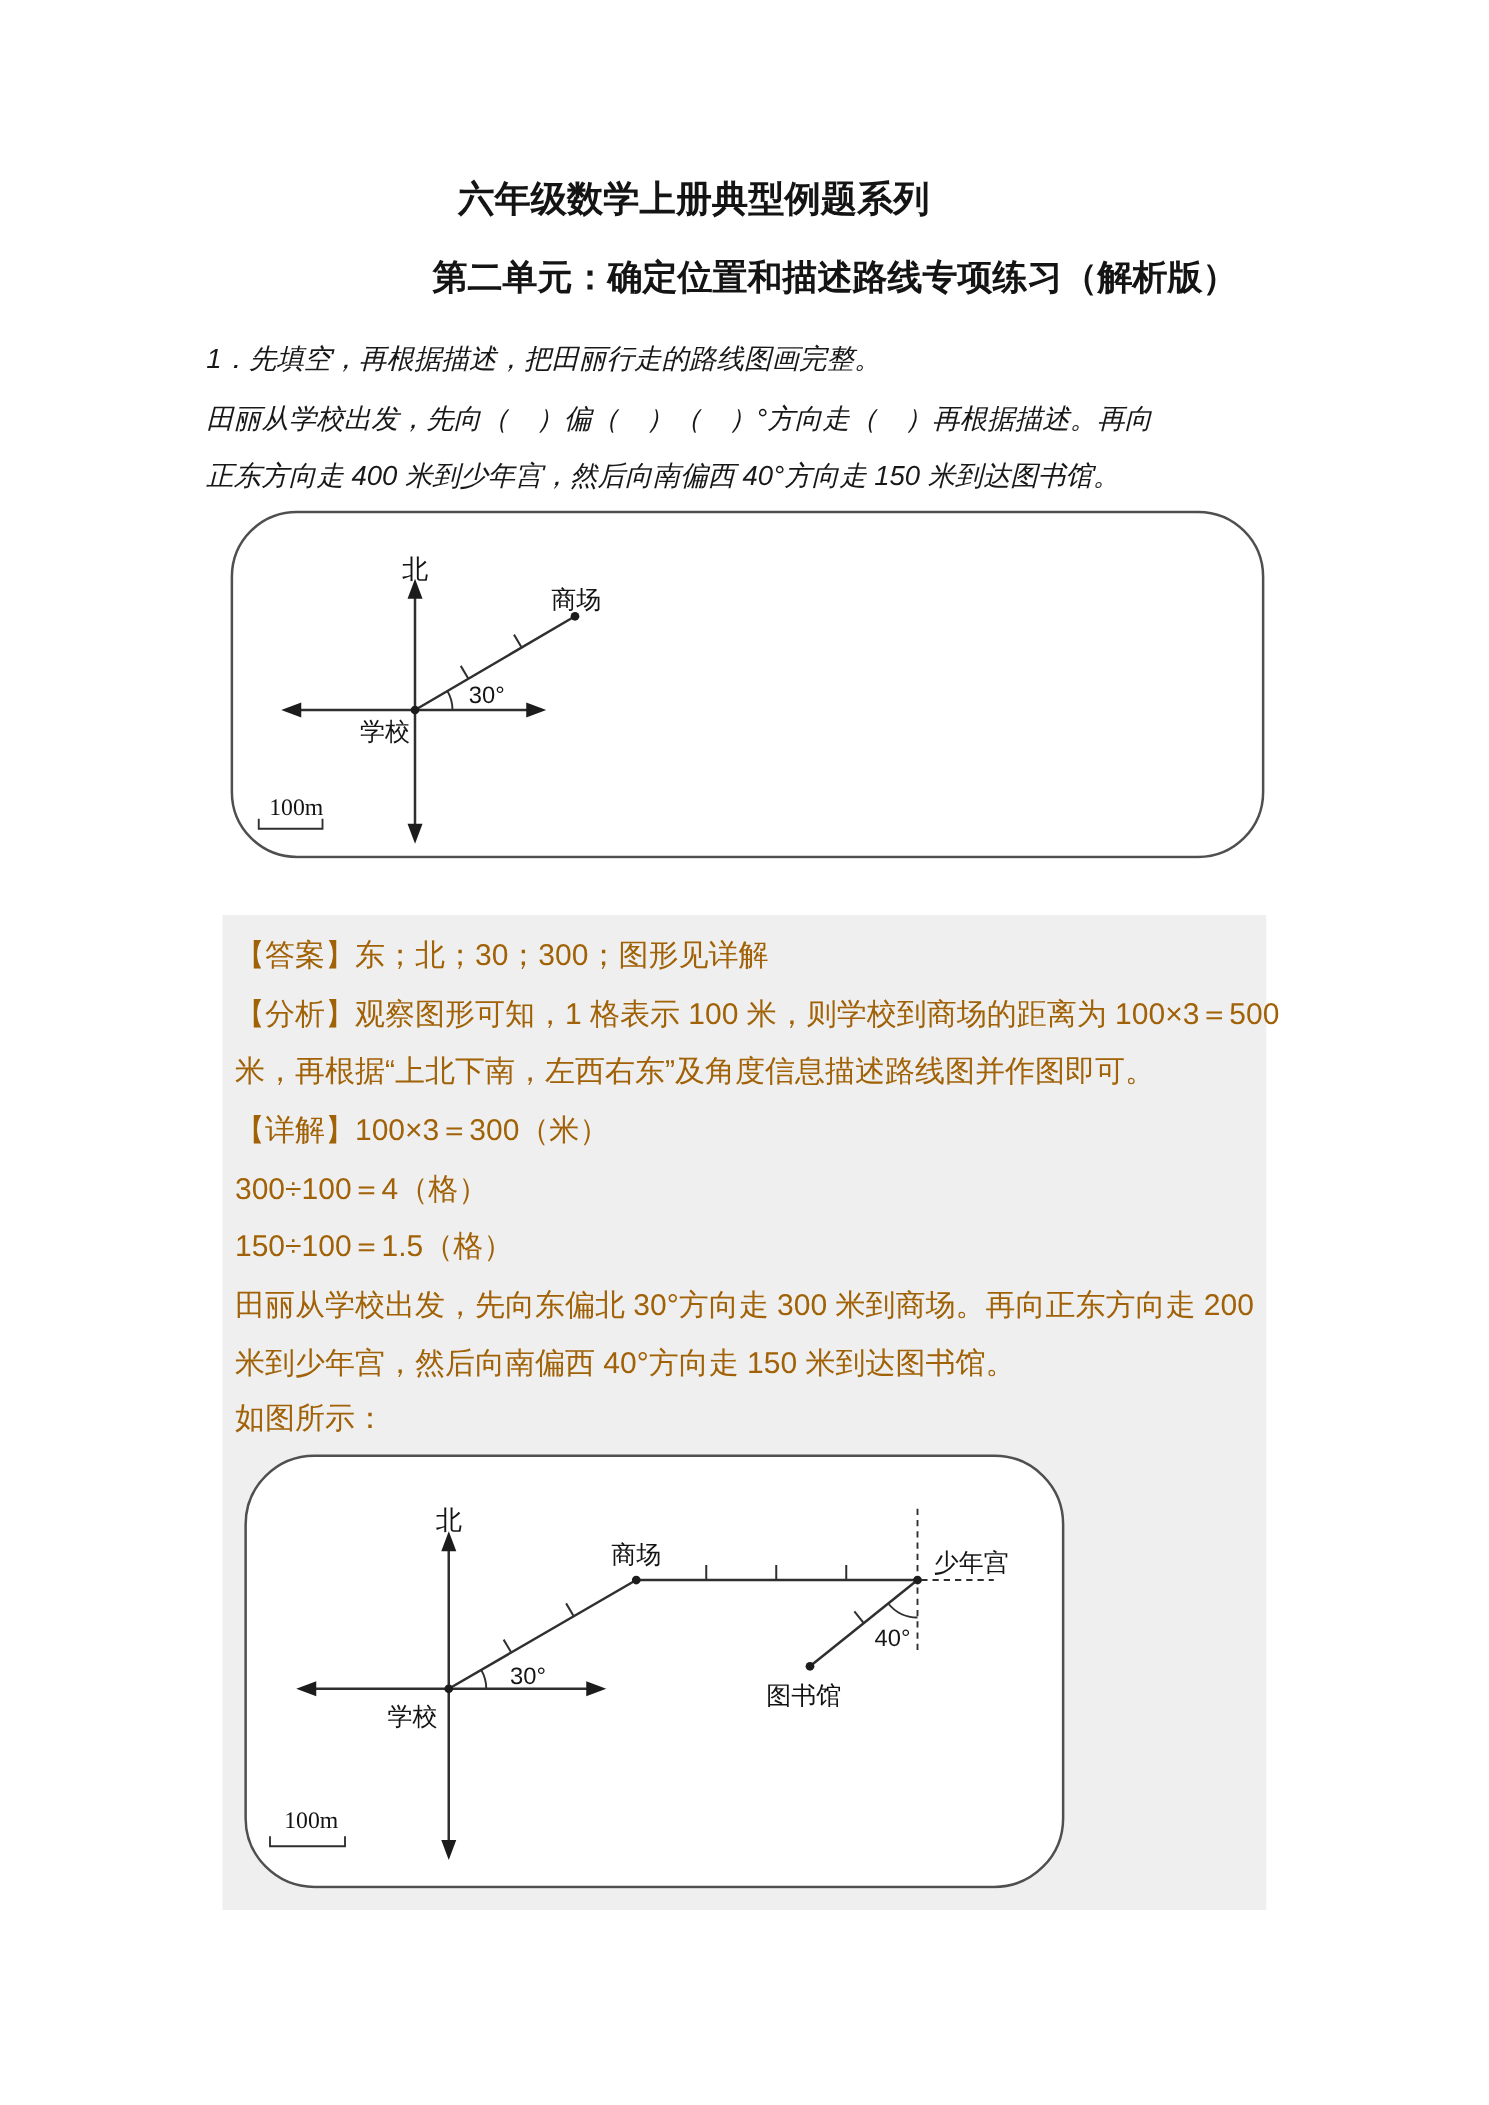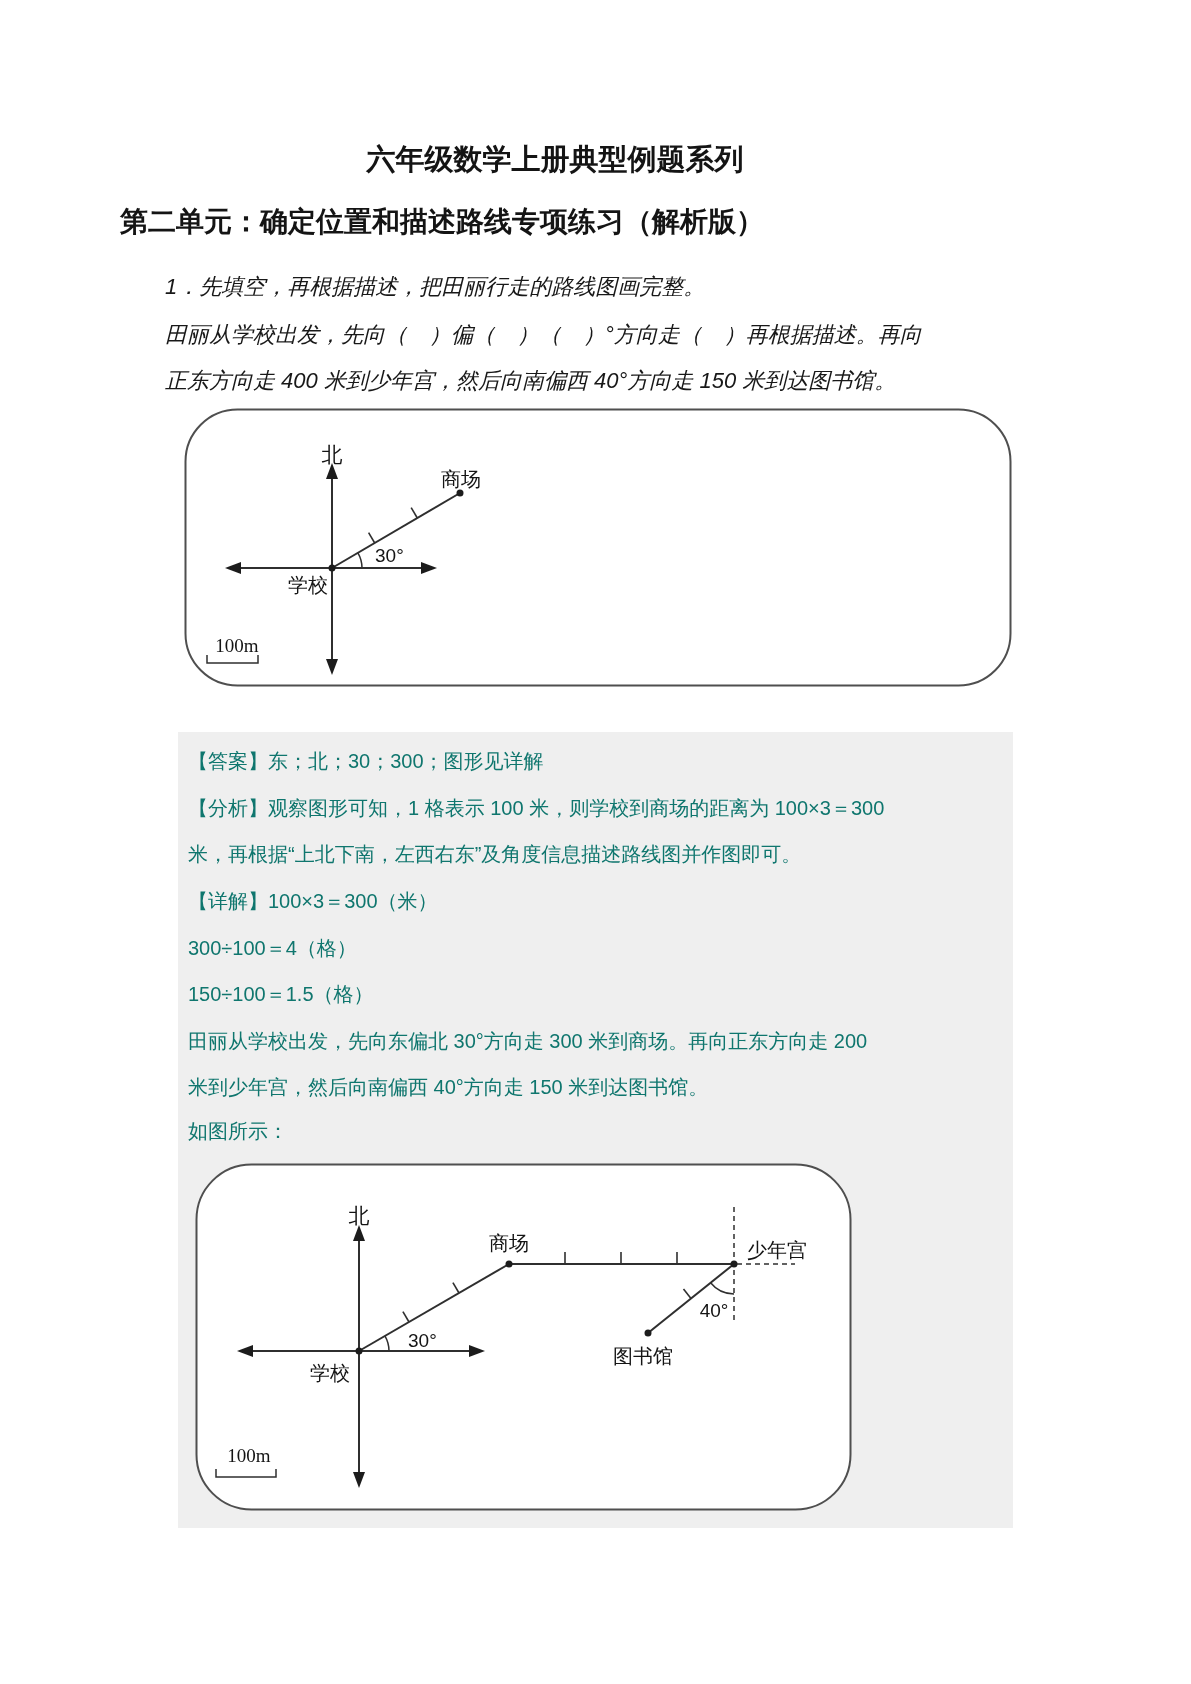--- a/index.html
+++ b/index.html
@@ -1,23 +1,23 @@
 <!DOCTYPE html>
 <html><head>
 <meta charset="utf-8">
 <style>
   html,body{margin:0;padding:0;background:#ffffff;}
   .page{position:relative;width:1191px;height:1684px;background:#ffffff;
         font-family:"Liberation Sans","DejaVu Sans",sans-serif;color:#141414;overflow:hidden;}
   .doc-title{position:absolute;left:120px;width:870px;text-align:center;
              font-size:29px;font-weight:bold;white-space:nowrap;font-family:Liberation Serif, serif;}
-  .doc-subtitle{position:absolute;left:120px;width:870px;text-align:left;
+  .doc-subtitle{position:absolute;left:120px;width:870px;text-align:right;
              font-size:28px;font-weight:bold;white-space:nowrap;}
   .bodyline{position:absolute;left:165px;font-size:22px;white-space:nowrap;color:#181818;font-style:italic;}
-  .ansline{position:absolute;left:188px;font-size:20px;white-space:nowrap;color:#0f766e;}
+  .ansline{position:absolute;left:188px;font-size:24px;white-space:nowrap;color:#a16207;}
   .answer-bg{position:absolute;left:178px;top:732px;width:835px;height:796px;background:#efefef;}
   svg text{fill:#141414;}
   .diag{position:absolute;}
 </style>
 </head>
 <body>
 
 <div class="page">
 
   <div class="doc-title" style="top:140px">六年级数学上册典型例题系列</div>
@@ -49,21 +49,21 @@
     <text x="277" y="78" font-size="20" text-anchor="middle">商场</text>
     <text x="124" y="184" font-size="20" text-anchor="middle">学校</text>
     <text x="191" y="154" font-size="19">30°</text>
     <text x="53" y="244" font-size="19" text-anchor="middle" font-family="Liberation Serif, DejaVu Serif, serif">100m</text>
     <path d="M 23 247 L 23 255 L 74 255 L 74 247" fill="none" stroke="#2f2f2f" stroke-width="1.5"></path>
   </svg>
 
   <div class="answer-bg"></div>
 
   <div class="ansline" style="top:748px">【答案】东；北；30；300；图形见详解</div>
-  <div class="ansline" style="top:795px">【分析】观察图形可知，1 格表示 100 米，则学校到商场的距离为 100×3＝300</div>
+  <div class="ansline" style="top:795px">【分析】观察图形可知，1 格表示 100 米，则学校到商场的距离为 100×3＝500</div>
   <div class="ansline" style="top:841px">米，再根据“上北下南，左西右东”及角度信息描述路线图并作图即可。</div>
   <div class="ansline" style="top:888px">【详解】100×3＝300（米）</div>
   <div class="ansline" style="top:935px">300÷100＝4（格）</div>
   <div class="ansline" style="top:981px">150÷100＝1.5（格）</div>
   <div class="ansline" style="top:1028px">田丽从学校出发，先向东偏北 30°方向走 300 米到商场。再向正东方向走 200</div>
   <div class="ansline" style="top:1074px">米到少年宫，然后向南偏西 40°方向走 150 米到达图书馆。</div>
   <div class="ansline" style="top:1118px">如图所示：</div>
 
   <svg class="diag" style="left:195px;top:1163px" width="657" height="348" viewBox="0 0 657 348">
     <rect x="1.5" y="1.5" width="654" height="345" rx="55" fill="#ffffff" stroke="#4f4f4f" stroke-width="2"></rect>

